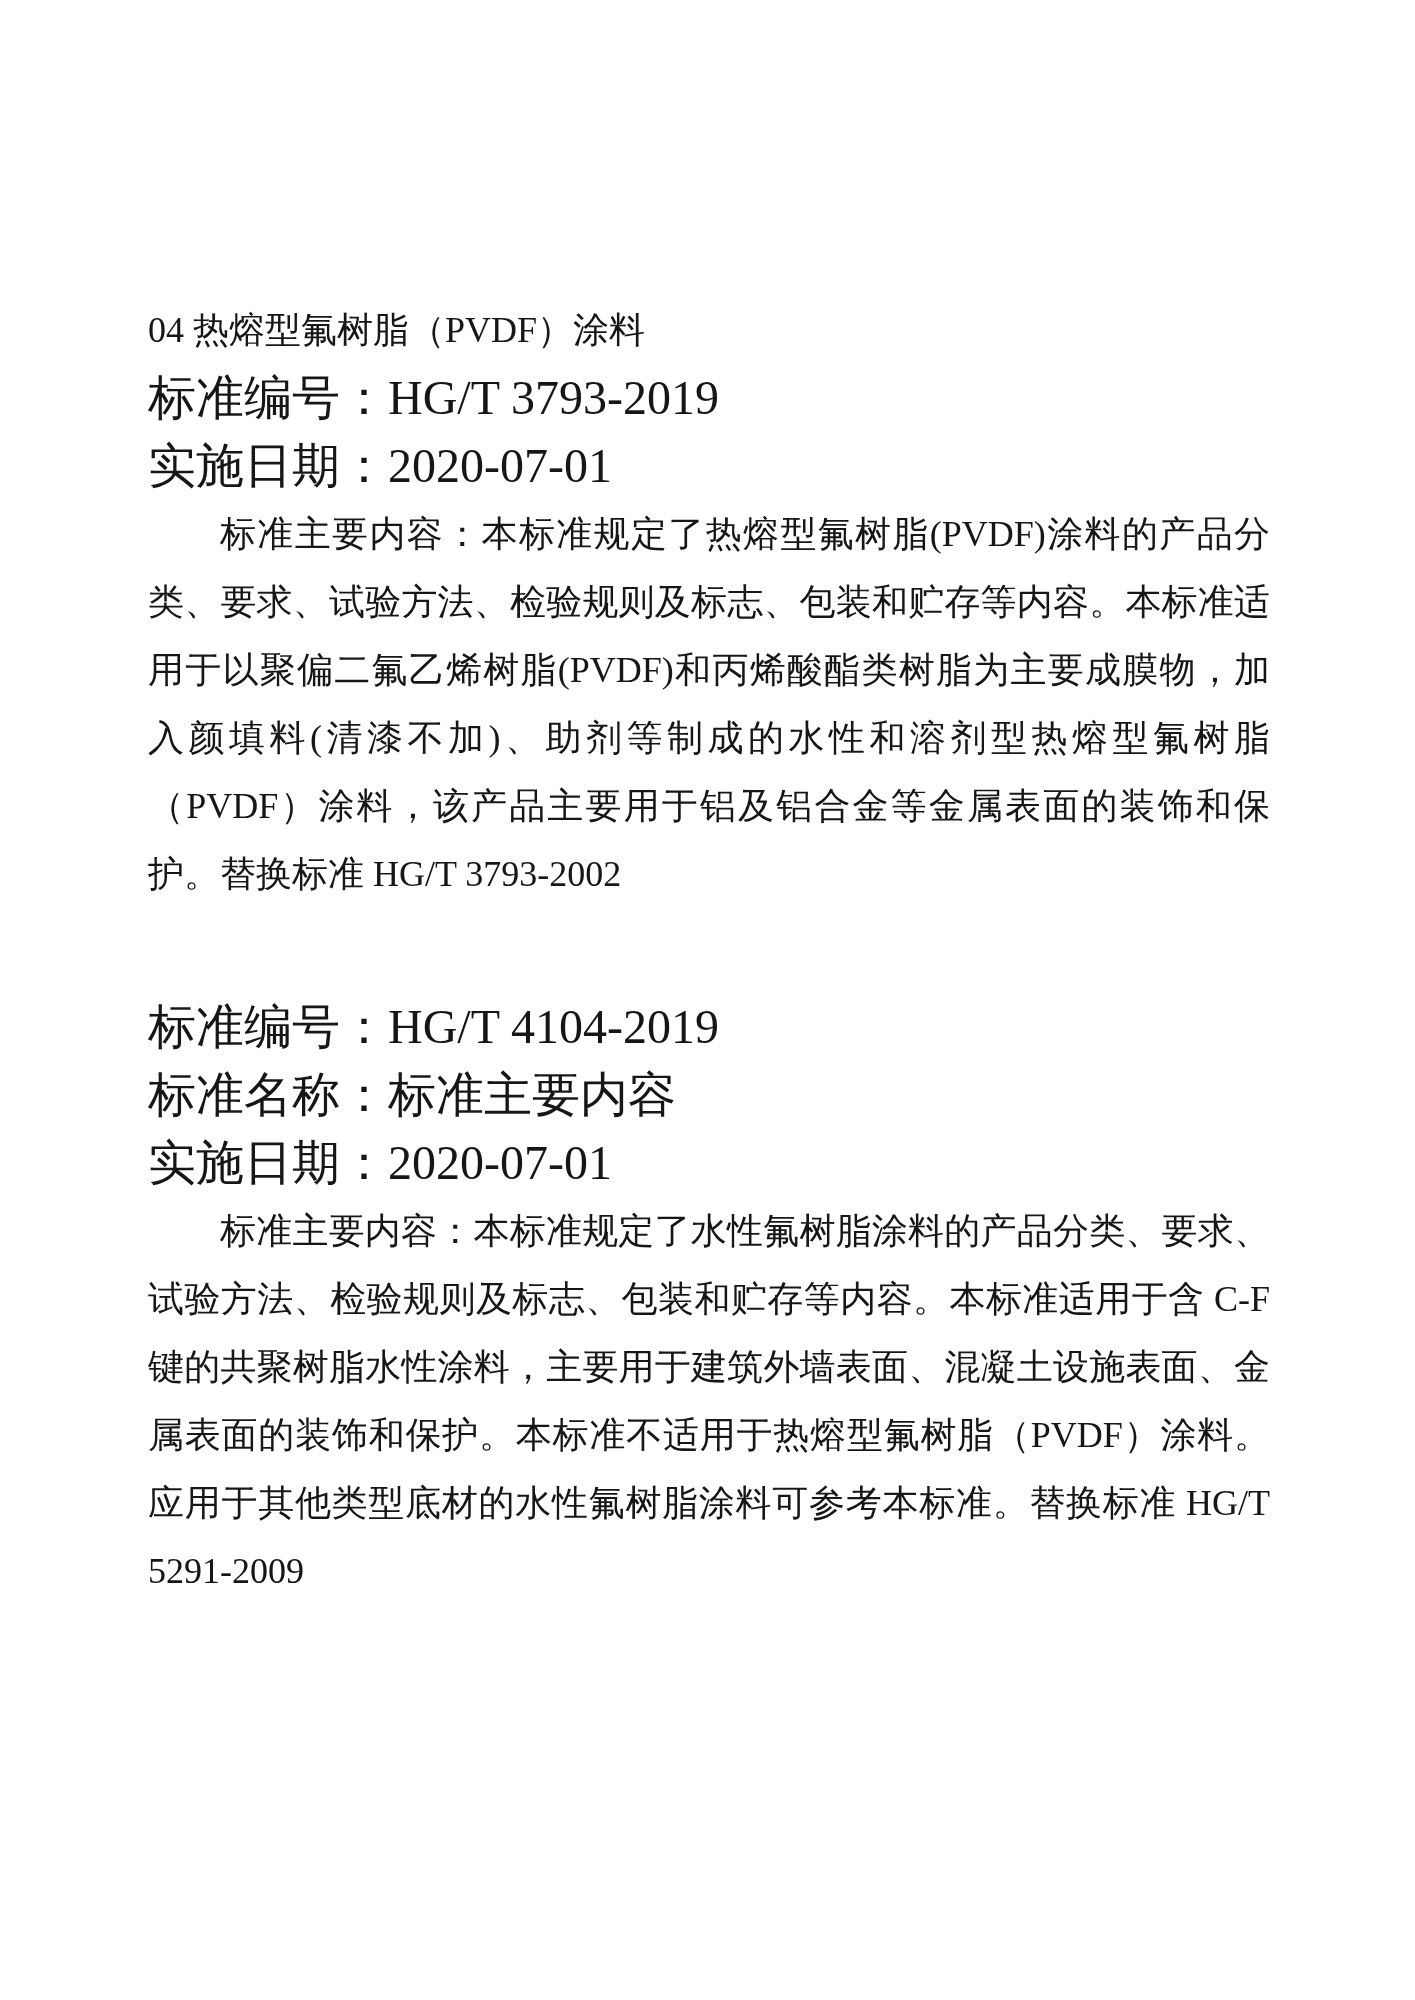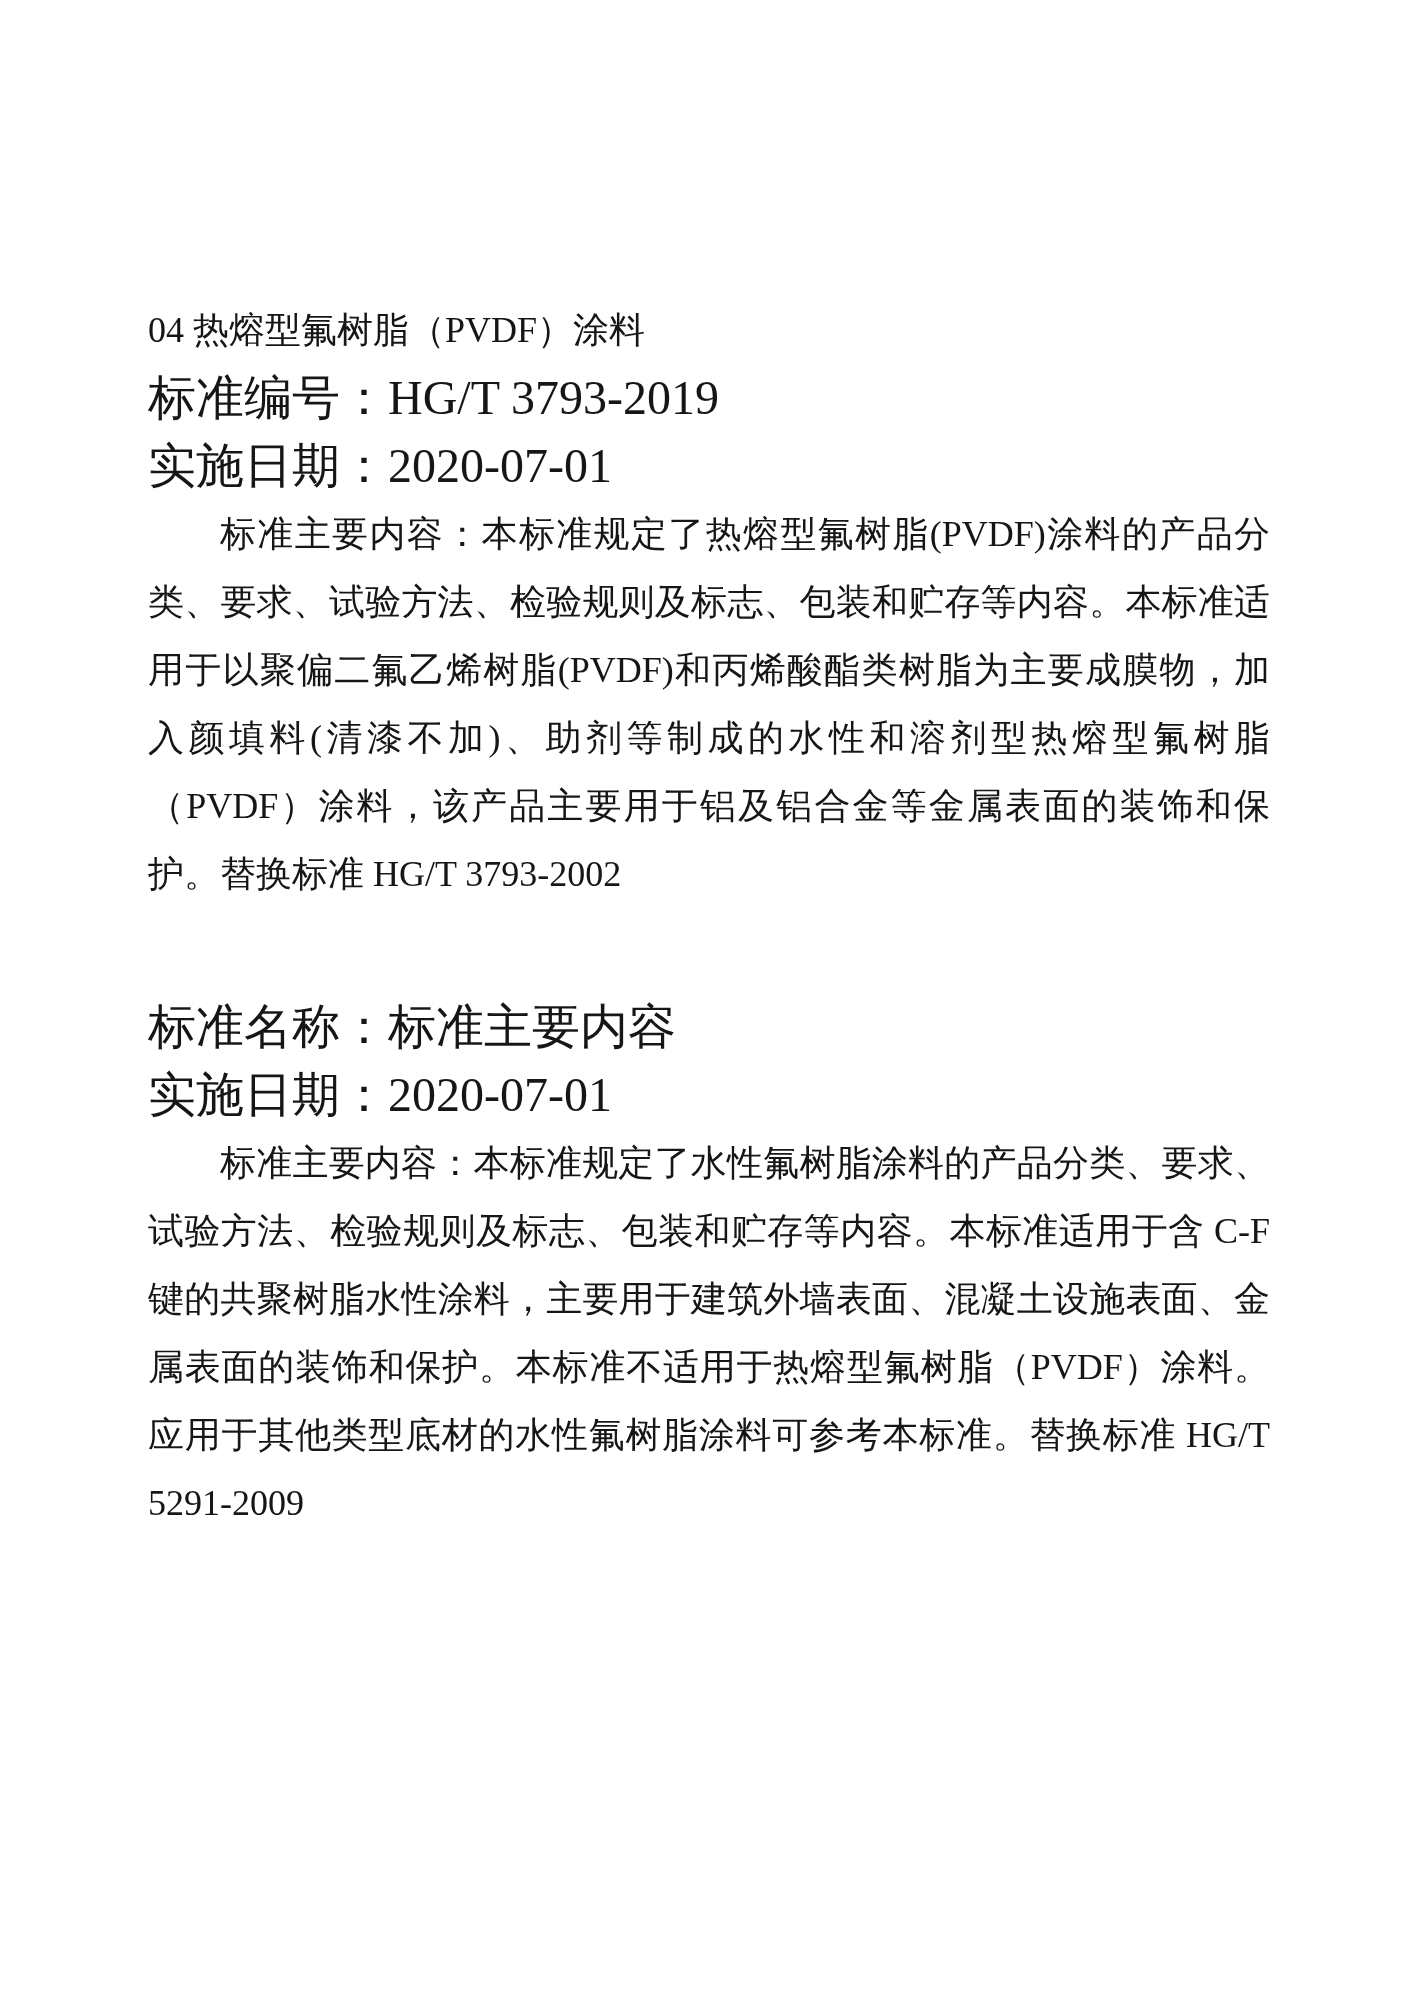--- a/index.html
+++ b/index.html
@@ -61,20 +61,21 @@
   <div class="content">
 
     <div class="section">
       <h2 class="heading">04 热熔型氟树脂（PVDF）涂料</h2>
       <p class="field"><span>标准编号：</span><span>HG/T 3793-2019</span></p>
       <p class="field"><span>实施日期：</span><span>2020-07-01</span></p>
       <p class="para">标准主要内容：本标准规定了热熔型氟树脂(PVDF)涂料的产品分类、要求、试验方法、检验规则及标志、包装和贮存等内容。本标准适用于以聚偏二氟乙烯树脂(PVDF)和丙烯酸酯类树脂为主要成膜物，加入颜填料(清漆不加)、助剂等制成的水性和溶剂型热熔型氟树脂（PVDF）涂料，该产品主要用于铝及铝合金等金属表面的装饰和保护。替换标准 HG/T 3793-2002</p>
     </div>
 
     <div class="section">
+      <p class="field"><span>标准编号：</span><span>HG/T 4104-2019</span></p>
       <p class="field"><span>标准名称：</span><span>标准主要内容</span></p>
       <p class="field"><span>实施日期：</span><span>2020-07-01</span></p>
       <p class="para">标准主要内容：本标准规定了水性氟树脂涂料的产品分类、要求、试验方法、检验规则及标志、包装和贮存等内容。本标准适用于含 C-F 键的共聚树脂水性涂料，主要用于建筑外墙表面、混凝土设施表面、金属表面的装饰和保护。本标准不适用于热熔型氟树脂（PVDF）涂料。应用于其他类型底材的水性氟树脂涂料可参考本标准。替换标准 HG/T 5291-2009</p>
     </div>
 
   </div>
 
   <div class="footer">—47—</div>
 </div>
 

